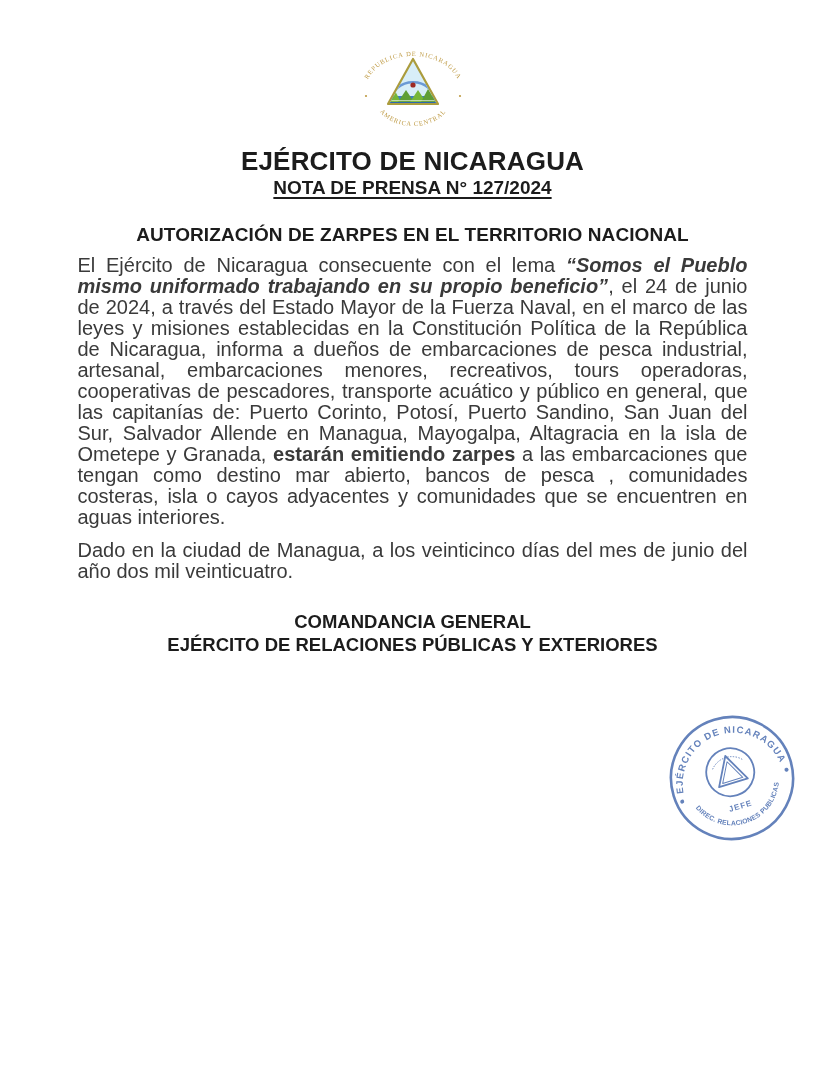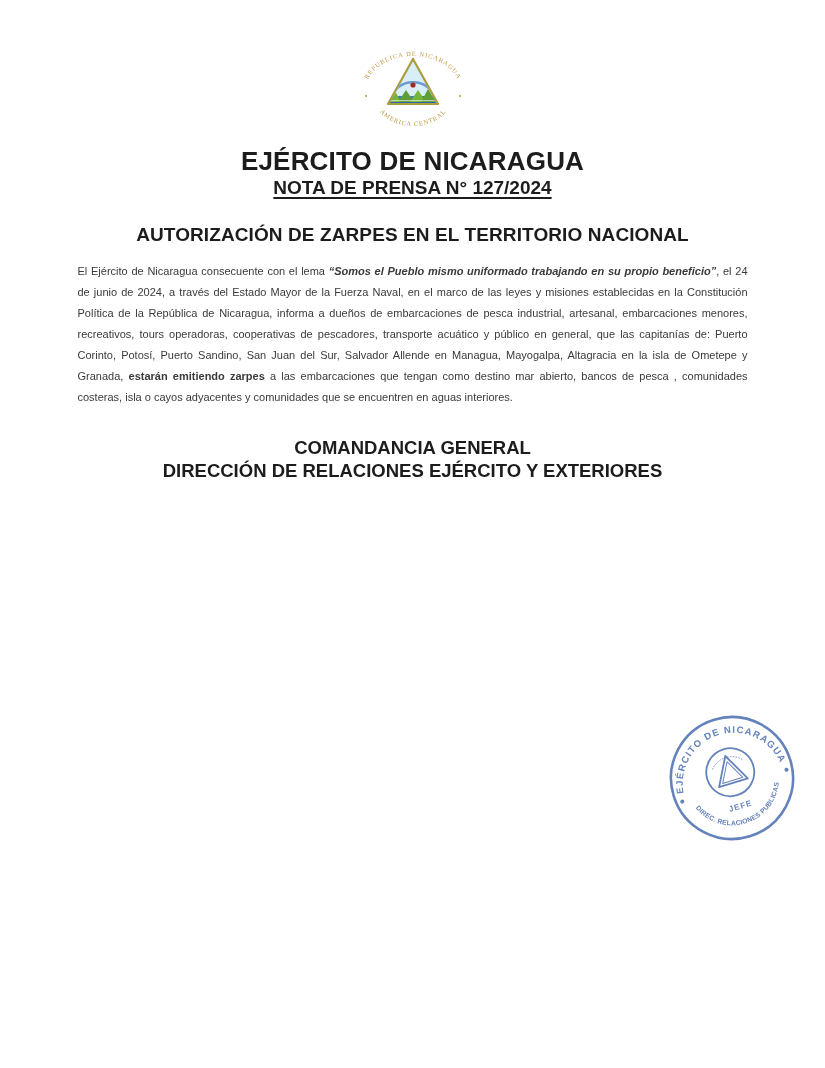--- a/index.html
+++ b/index.html
@@ -41,22 +41,22 @@
     text-decoration-thickness:2px;
     text-underline-offset:3px;
   }
   .headline{
     margin-top:23px;text-align:center;
     font-size:19px;font-weight:700;line-height:24px;
     color:var(--heading-ink);letter-spacing:0.1px;
   }
   
   .bodytext{
-    width:670px;margin:14px auto 0 auto;
-    font-size:11px;line-height:21px;
+    width:670px;margin:8px auto 0 auto;
+    font-size:20px;line-height:21px;
     color:var(--body-ink);
     text-align:justify;
   }
   .bodytext p{margin:0 0 12px 0;}
   .bodytext .b{font-weight:700;}
   .bodytext .i{font-style:italic;}
   
   .signature{
     margin-top:28px;text-align:center;
     font-size:18.5px;font-weight:700;line-height:23px;
@@ -117,25 +117,26 @@
       <rect x="31" y="58.2" width="50" height="0.9" fill="#2a66a8"></rect>
     </g>
   </svg>
 
   <h1 class="title">EJÉRCITO DE NICARAGUA</h1>
   <h2 class="subtitle">NOTA DE PRENSA N° 127/2024</h2>
   <h3 class="headline">AUTORIZACIÓN DE ZARPES EN EL TERRITORIO NACIONAL</h3>
 
   <div class="bodytext">
     <p><span>El Ejército de Nicaragua consecuente con el lema </span><span class="b i">“Somos el Pueblo mismo uniformado trabajando en su propio beneficio”</span><span>, el 24 de junio de 2024, a través del Estado Mayor de la Fuerza Naval, en el marco de las leyes y misiones establecidas en la Constitución Política de la República de Nicaragua, informa a dueños de embarcaciones de pesca industrial, artesanal, embarcaciones menores, recreativos, tours operadoras, cooperativas de pescadores, transporte acuático y público en general, que las capitanías de: Puerto Corinto, Potosí, Puerto Sandino, San Juan del Sur, Salvador Allende en Managua, Mayogalpa, Altagracia en la isla de Ometepe y Granada, </span><span class="b">estarán emitiendo zarpes</span><span> a las embarcaciones que tengan como destino mar abierto, bancos de pesca , comunidades costeras, isla o cayos adyacentes y comunidades que se encuentren en aguas interiores.</span></p>
+    <p><span>Dado en la ciudad de Managua, a los veinticinco días del mes de junio del año dos mil veinticuatro.</span></p>
   </div>
 
   <div class="signature">
     <div>COMANDANCIA GENERAL</div>
-    <div>DIRECCIÓN DE RELACIONES EJÉRCITO Y EXTERIORES</div>
+    <div>EJÉRCITO DE RELACIONES PÚBLICAS Y EXTERIORES</div>
   </div>
 
   <div class="stamp-wrap">
     <svg width="132" height="132" viewBox="0 0 132 132" aria-hidden="true">
       <defs>
         <path id="stampTop" d="M 15 72 A 51 51 0 1 1 117 72" fill="none"></path>
         <path id="stampBot" d="M 20 76 A 47 47 0 0 0 112 76" fill="none"></path>
       </defs>
       <circle cx="66" cy="66" r="61" class="st-ring"></circle>
       <text class="st-arc">

